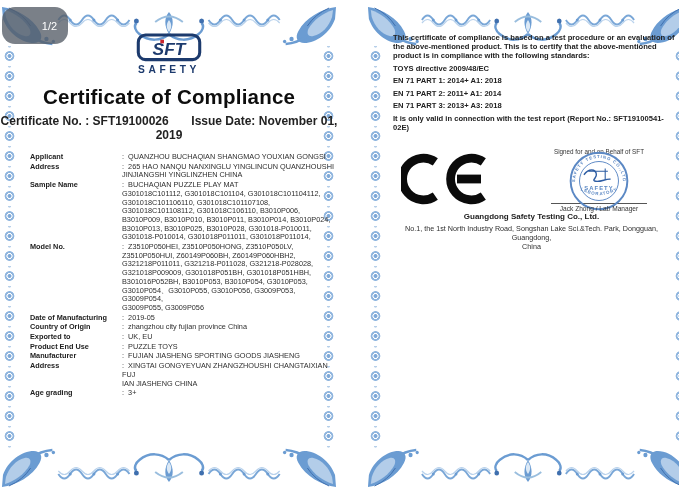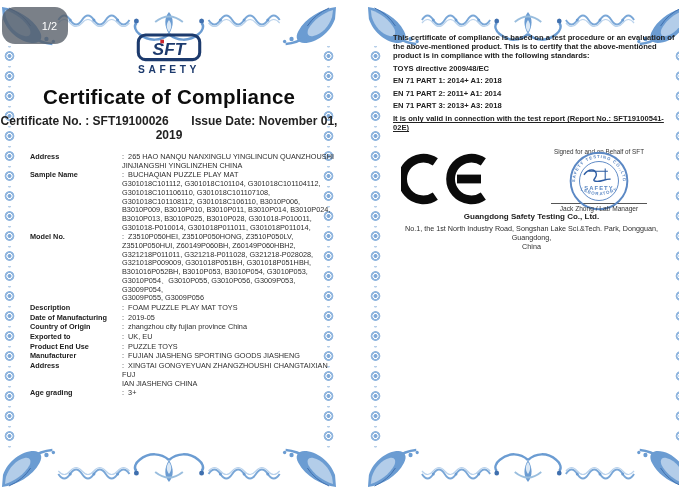--- a/index.html
+++ b/index.html
@@ -34,21 +34,21 @@
   .fields{margin:11px 0 0 30px;text-align:left;font-size:7.3px;line-height:8.7px;}
   .frow{display:flex;margin-bottom:1px;}
   .flabel{width:92px;flex:none;font-weight:bold;color:#222;}
   .fvalue{white-space:pre-line;}
   .fvalue::before{content:":\00a0\00a0";}
   
   .p2content{position:absolute;inset:0;padding:27px 20px 0 27px;}
   .intro{font-size:7.6px;font-weight:bold;line-height:9px;margin:0;width:288px;color:#222;}
   .standards{margin-top:3px;}
   .std{font-size:7.6px;font-weight:bold;color:#222;margin:3.6px 0;}
-  .validity{font-size:7.6px;font-weight:bold;color:#222;margin:4px 0 0;text-decoration:underline;}
+  .validity{font-size:7.6px;font-weight:bold;color:#222;margin:4px 0 0;}
   .midrow{display:flex;margin-top:16px;}
   .ce{width:96px;height:62px;margin-left:8px;flex:none;}
   .signblock{margin-left:auto;width:142px;text-align:center;position:relative;}
   .signedfor{font-size:6.3px;color:#333;}
   .stamp{width:62px;height:62px;margin:-5px auto 0;display:block;}
   .sigline{width:96px;border-top:1.2px solid #555;margin:-9px auto 1px;}
   .signer{font-size:6.6px;color:#333;}
   .company{text-align:center;}
   .cname{font-size:8px;font-weight:bold;color:#222;}
   .caddr{font-size:7.2px;line-height:9px;margin-top:3px;white-space:pre-line;}
@@ -126,20 +126,24 @@
       <div class="certline">
         <span>Certificate No. :</span>
         <span>SFT19100026</span>
         <span class="gap"></span>
         <span>Issue Date:</span>
         <span>November 01, 2019</span>
       </div>
 
       <div class="fields">
 
+          <div class="frow">
+            <div class="flabel">Applicant</div>
+            <div class="fvalue">QUANZHOU BUCHAQIAN SHANGMAO YOUXIAN GONGSI</div>
+          </div>
 
           <div class="frow">
             <div class="flabel">Address</div>
             <div class="fvalue">265 HAO NANQU NANXINGLU YINGLINCUN QUANZHOUSHI
 JINJIANGSHI YINGLINZHEN CHINA</div>
           </div>
 
           <div class="frow">
             <div class="flabel">Sample Name</div>
             <div class="fvalue">BUCHAQIAN PUZZLE PLAY MAT
@@ -155,24 +159,20 @@
             <div class="flabel">Model No.</div>
             <div class="fvalue">Z3510P050HEI, Z3510P050HONG, Z3510P050LV,
 Z3510P050HUI, Z60149P060BH, Z60149P060HBH2,
 G321218P011011, G321218-P011028, G321218-P028028,
 G321018P009009, G301018P051BH, G301018P051HBH,
 B301016P052BH, B3010P053, B3010P054, G3010P053,
 G3010P054、G3010P055, G3010P056, G3009P053, G3009P054,
 G3009P055, G3009P056</div>
           </div>
 
-          <div class="frow">
-            <div class="flabel">Description</div>
-            <div class="fvalue">FOAM PUZZLE PLAY MAT TOYS</div>
-          </div>
 
           <div class="frow">
             <div class="flabel">Date of Manufacturing</div>
             <div class="fvalue">2019-05</div>
           </div>
 
           <div class="frow">
             <div class="flabel">Country of Origin</div>
             <div class="fvalue">zhangzhou city fujian province China</div>
           </div>

